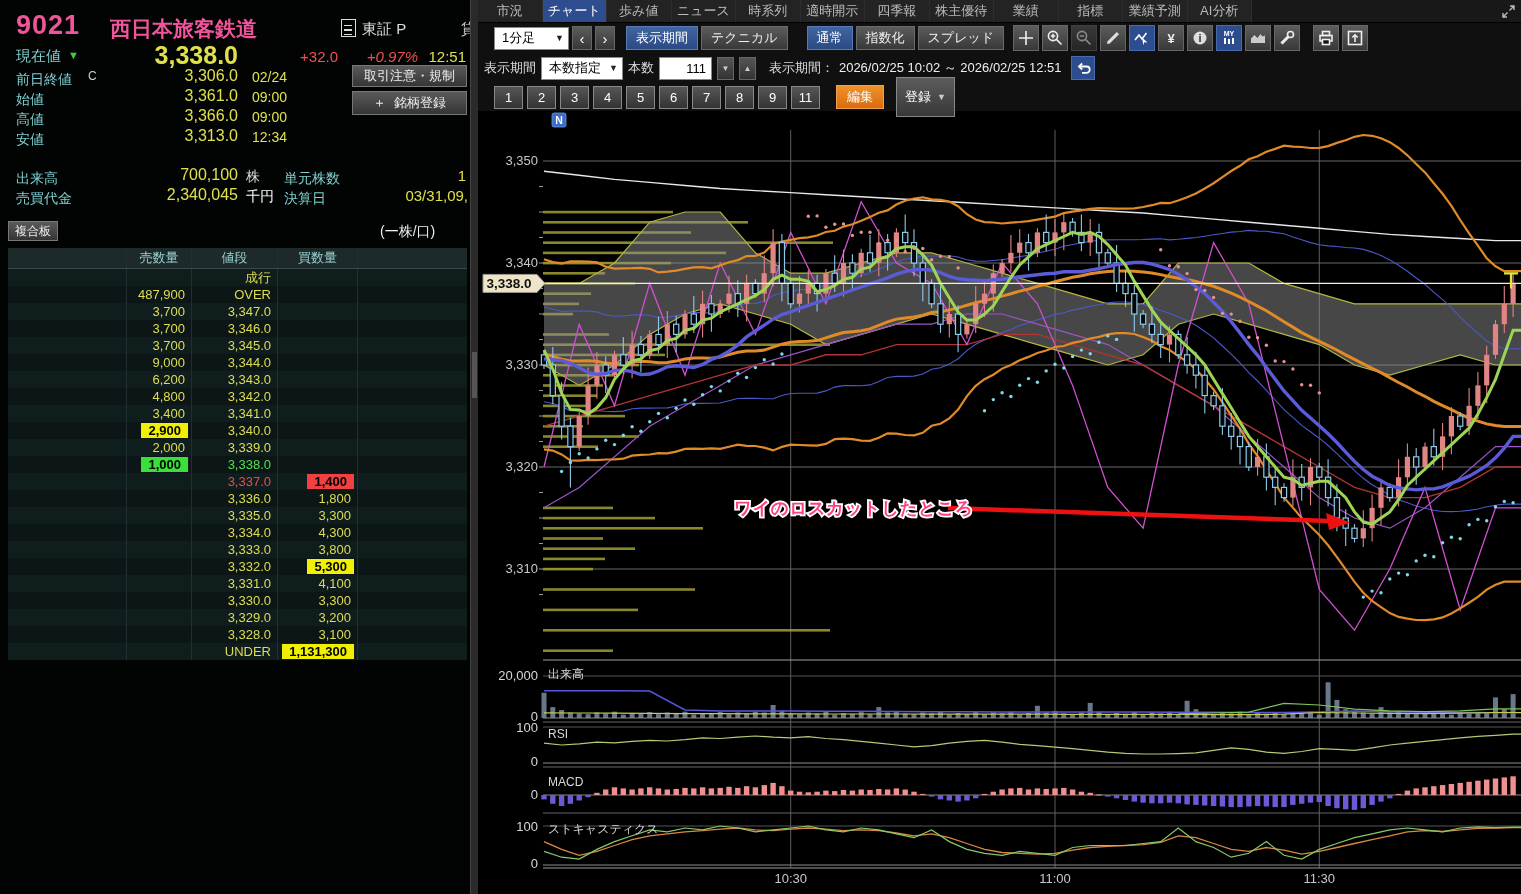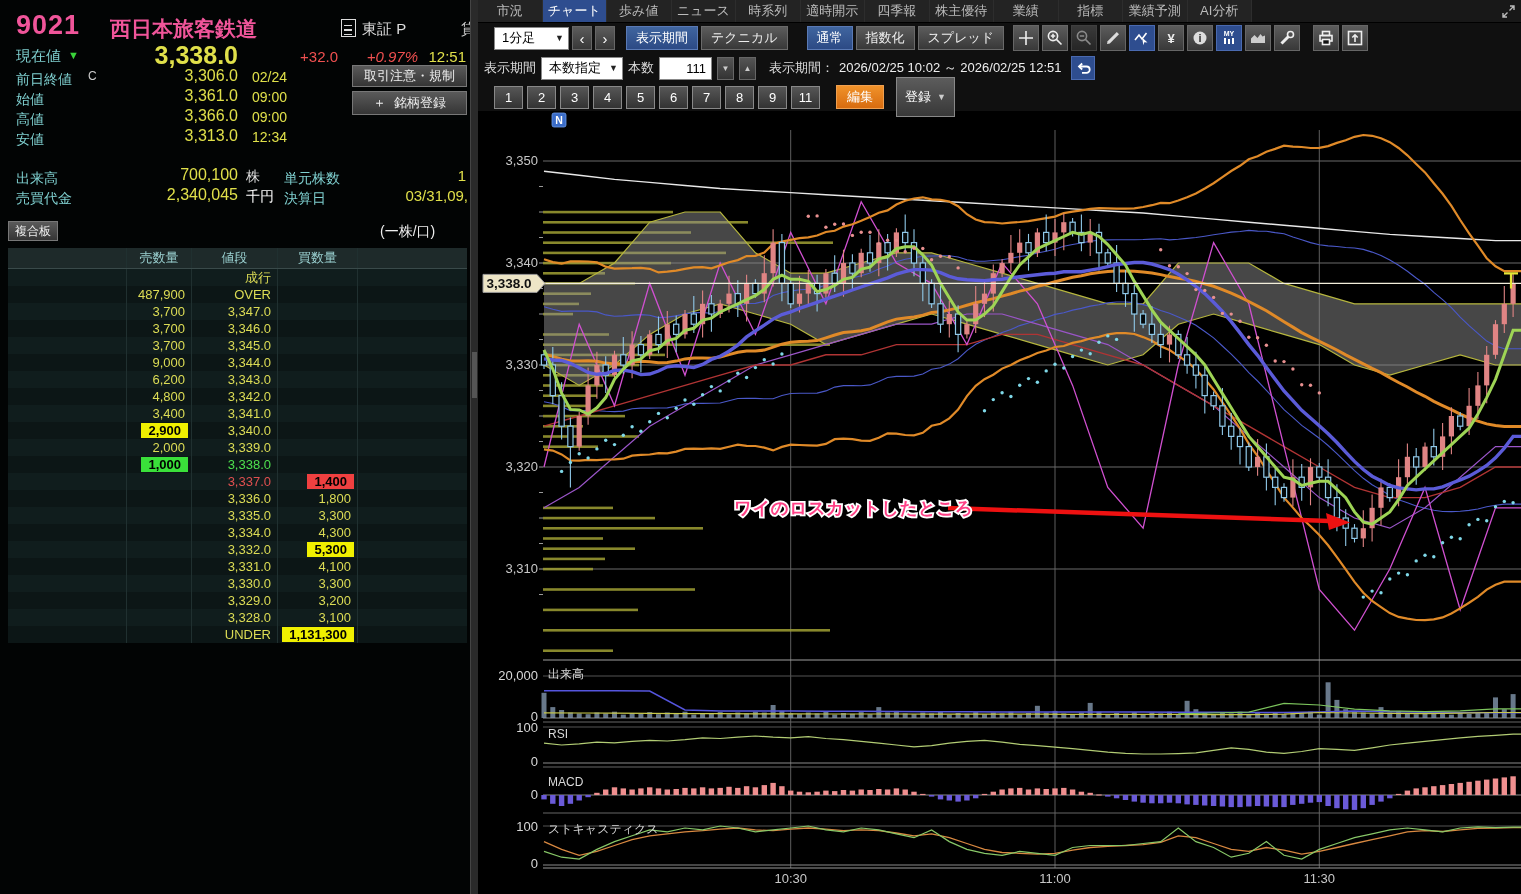--- a/index.html
+++ b/index.html
@@ -332,20 +332,33 @@
         <div class="brow">
           <div class="bc c0"></div>
           <div class="bc c1">
             <span class="cell-pad"></span>
           </div>
           <div class="bc c2" style="justify-content:flex-end;">
             <span class="cell-pad">3,334.0</span>
           </div>
           <div class="bc c3">
             <span class="cell-pad">4,300</span>
+          </div>
+          <div class="bc c4"></div>
+        </div>
+        <div class="brow">
+          <div class="bc c0"></div>
+          <div class="bc c1">
+            <span class="cell-pad"></span>
+          </div>
+          <div class="bc c2" style="justify-content:flex-end;">
+            <span class="cell-pad">3,333.0</span>
+          </div>
+          <div class="bc c3">
+            <span class="cell-pad">3,800</span>
           </div>
           <div class="bc c4"></div>
         </div>
         <div class="brow">
           <div class="bc c0"></div>
           <div class="bc c1">
             <span class="cell-pad"></span>
           </div>
           <div class="bc c2" style="justify-content:flex-end;">
             <span class="cell-pad">3,332.0</span>

